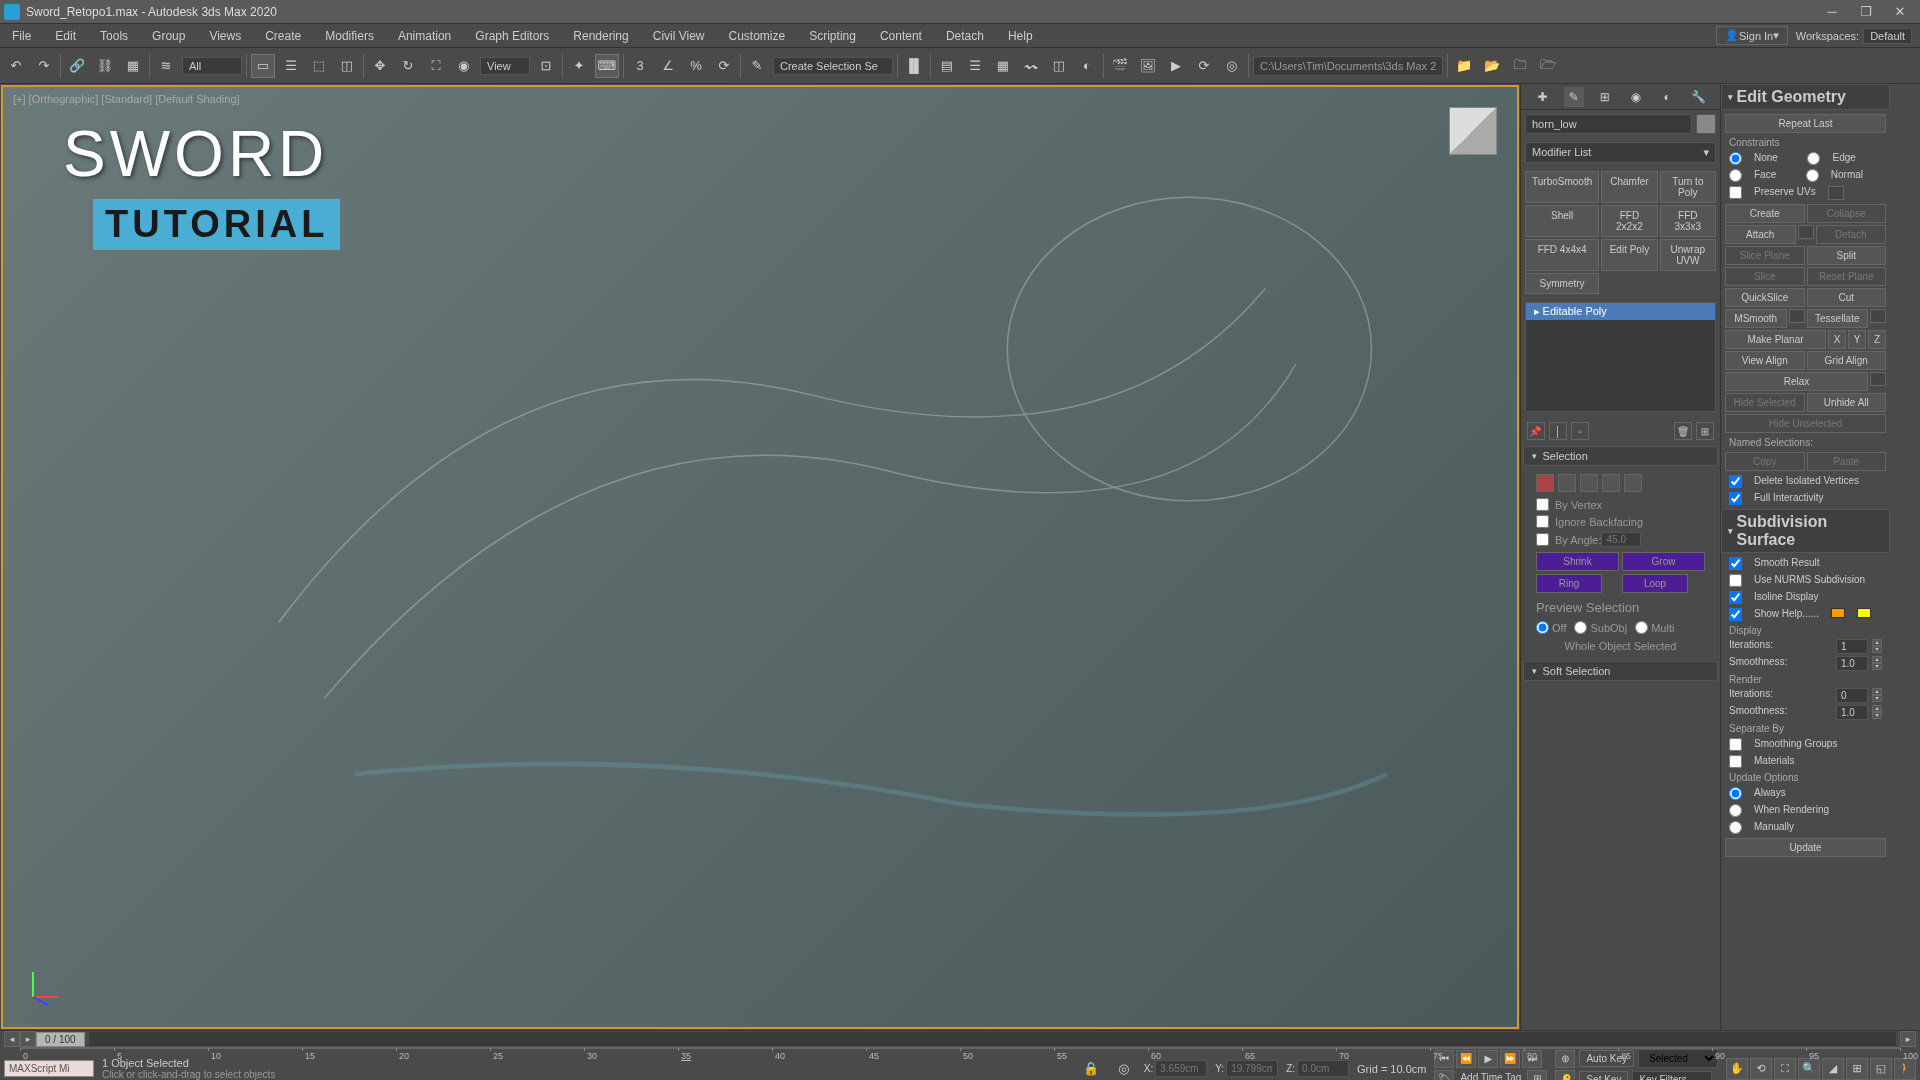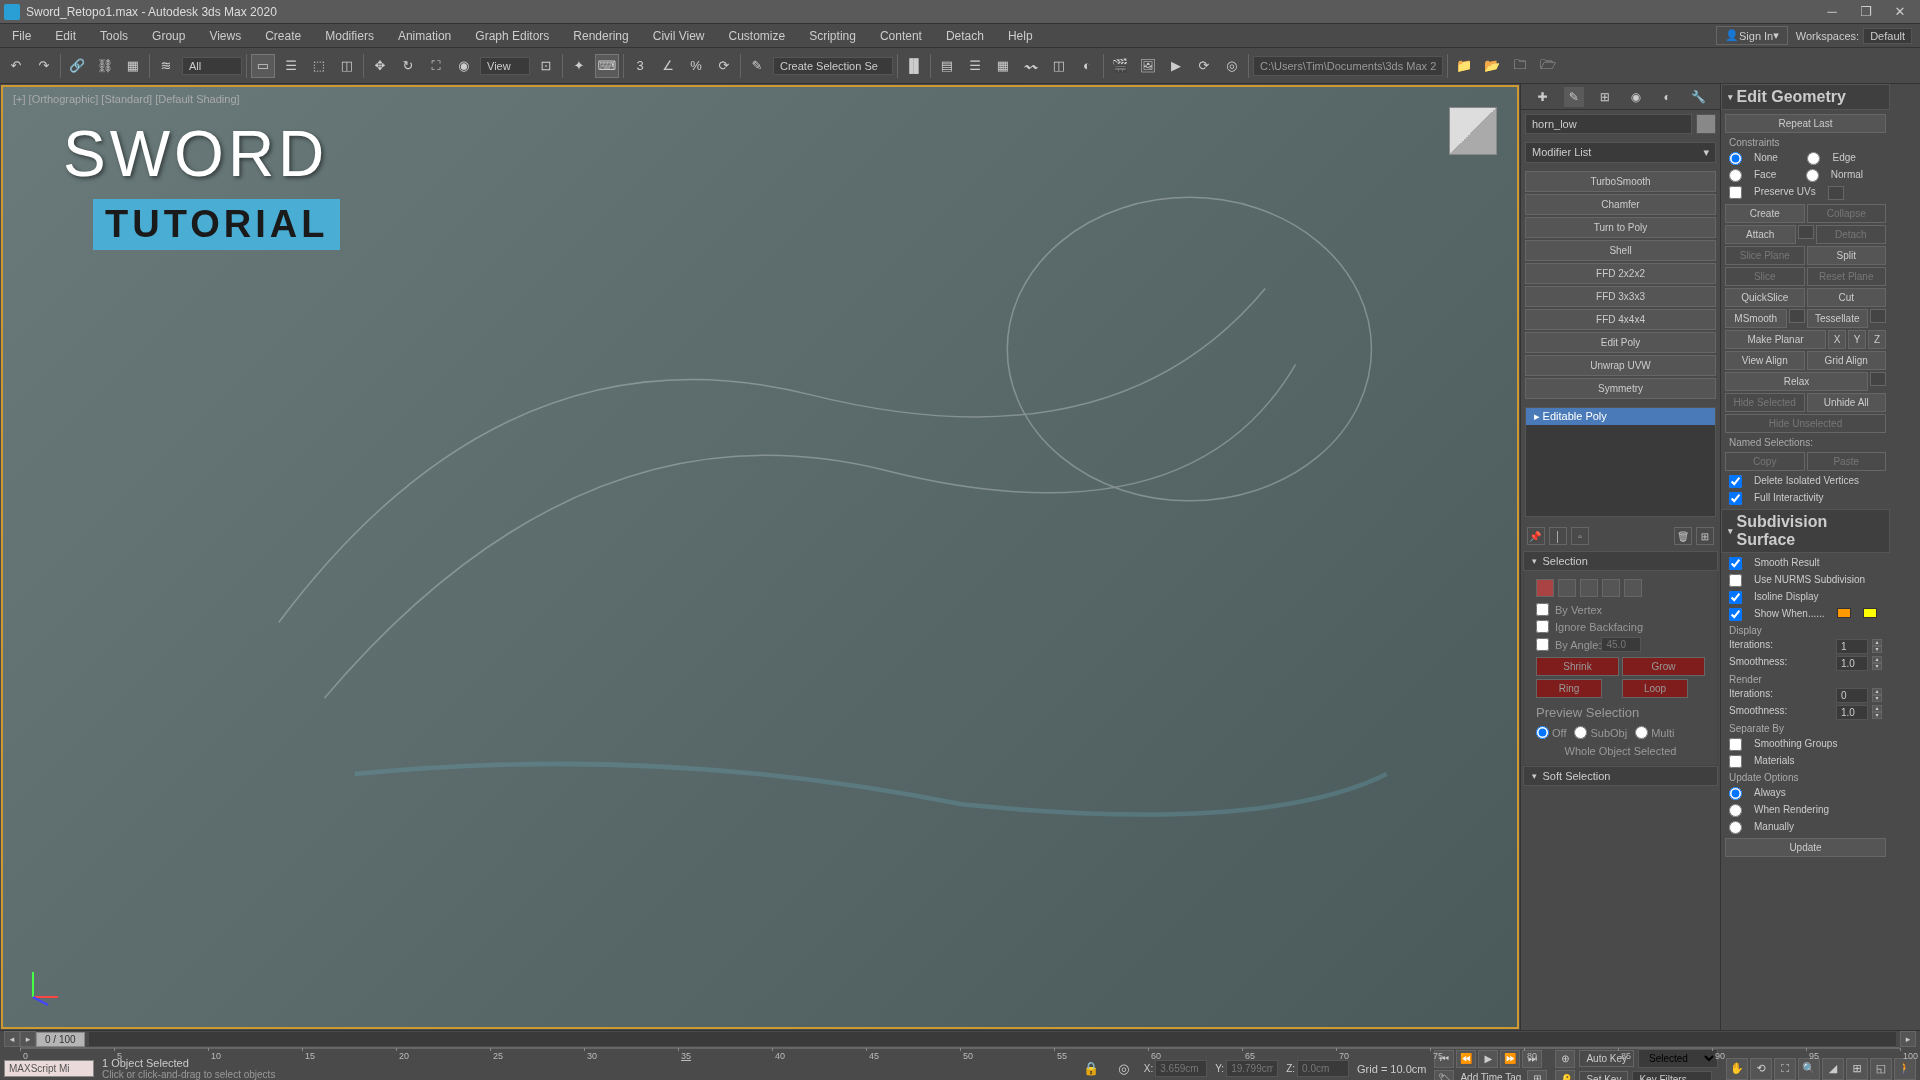--- a/index.html
+++ b/index.html
@@ -33,38 +33,38 @@
 .mesh-hint{position:absolute;top:80px;left:200px;right:100px;bottom:100px;opacity:0.3}
 .right-panel{width:400px;background:#4a4a4a;display:flex}
 .cmd-panel{width:200px;border-left:1px solid #333;display:flex;flex-direction:column}
 .cmd-tabs{height:26px;display:flex;align-items:center;justify-content:space-around;border-bottom:1px solid #333;padding:0 6px}
 .cmd-tab{width:20px;height:20px;display:flex;align-items:center;justify-content:center;font-size:12px}
 .cmd-tab.active{background:#5a5a5a}
 .obj-name-row{display:flex;margin:4px}
 .obj-name-row input{flex:1;background:#3a3a3a;border:1px solid #555;padding:3px 6px;color:#ccc;font-size:11px}
 .color-sw{width:20px;height:20px;background:#888;border:1px solid #555;margin-left:4px}
 .mod-dd{margin:4px;padding:3px 6px;background:#3a3a3a;border:1px solid #555;font-size:11px;display:flex;justify-content:space-between}
-.mod-grid{display:grid;grid-template-columns:1fr;gap:2px;margin:4px}
+.mod-grid{display:grid;grid-template-columns:1fr 1fr 1fr;gap:2px;margin:4px}
 .mod-btn{padding:4px 6px;background:#555;border:1px solid #666;text-align:center;font-size:10px;color:#ccc}
 .mod-stack{margin:4px;background:#3a3a3a;border:1px solid #555;height:110px}
 .mod-stack-item{padding:2px 8px;font-size:11px}
 .mod-stack-item.sel{background:#4a7ab8;color:#fff}
 .mod-tools{display:flex;gap:4px;margin:4px;padding:2px}
 .mod-tool{width:18px;height:18px;border:1px solid #666;display:flex;align-items:center;justify-content:center;font-size:10px}
 .rollout{margin:0 2px}
 .rollout-hdr{background:#3f3f3f;padding:3px 8px;border:1px solid #555;display:flex;align-items:center;font-size:11px}
 .rollout-hdr::before{content:"▾";margin-right:6px;font-size:9px}
 .rollout-body{padding:4px;border:1px solid #444;border-top:none}
 .sel-icons{display:flex;gap:4px;margin:4px 8px}
 .sel-icon{width:18px;height:18px;border:1px solid #666;background:#555}
 .check-row{display:flex;align-items:center;padding:2px 8px;font-size:11px;color:#999}
 .check-row input{margin-right:6px}
 .angle-in{background:#3a3a3a;border:1px solid #555;padding:1px 4px;width:40px;color:#777;font-size:10px}
 .btn-row{display:flex;gap:3px;margin:3px 8px}
-.small-btn{flex:1;padding:3px;background:#7f1d1d;border:1px solid #666;text-align:center;font-size:10px;color:#999}
+.small-btn{flex:1;padding:3px;background:#4c1d95;border:1px solid #666;text-align:center;font-size:10px;color:#999}
 .prev-row{display:flex;align-items:center;gap:8px;padding:2px 8px;font-size:11px;color:#999}
 .prev-radio{display:flex;align-items:center;gap:3px}
 .status-txt{text-align:center;padding:4px;font-size:11px;color:#999}
 .edit-panel{width:170px;border-left:1px solid #333;overflow-y:auto}
 .edit-roll{margin:0}
 .edit-hdr{background:#3f3f3f;padding:3px 6px;border:1px solid #555;display:flex;align-items:center;font-size:16px;font-weight:bold}
 .edit-hdr::before{content:"▾";margin-right:4px;font-size:9px}
 .edit-body{padding:2px;font-size:10px}
 .ed-btn{padding:3px 4px;background:#555;border:1px solid #666;text-align:center;font-size:10px;color:#ccc;margin:2px}
 .ed-btn.full{display:block}
@@ -400,21 +400,21 @@
           <div class="ed-chk">
               <input type="checkbox" style="">
               <span>Use NURMS Subdivision</span>
             </div>
           <div class="ed-chk">
               <input type="checkbox" checked="" style="">
               <span>Isoline Display</span>
             </div>
           <div class="ed-chk">
               <input type="checkbox" checked="" style="">
-              <span>Show When......</span> 
+              <span>Show Help......</span> 
               <span class="colsw" style="background:#f90"></span> 
               <span class="colsw" style="background:#ff0"></span>
             </div>
           <div class="ed-label">Display</div>
           <div class="ed-spin">
               <span style="flex:1">Iterations:</span>
               <input class="ed-spin-in" value="1" style="">
               <div class="ed-spin-btns">
                 <span>▴</span>
                 <span>▾</span>

